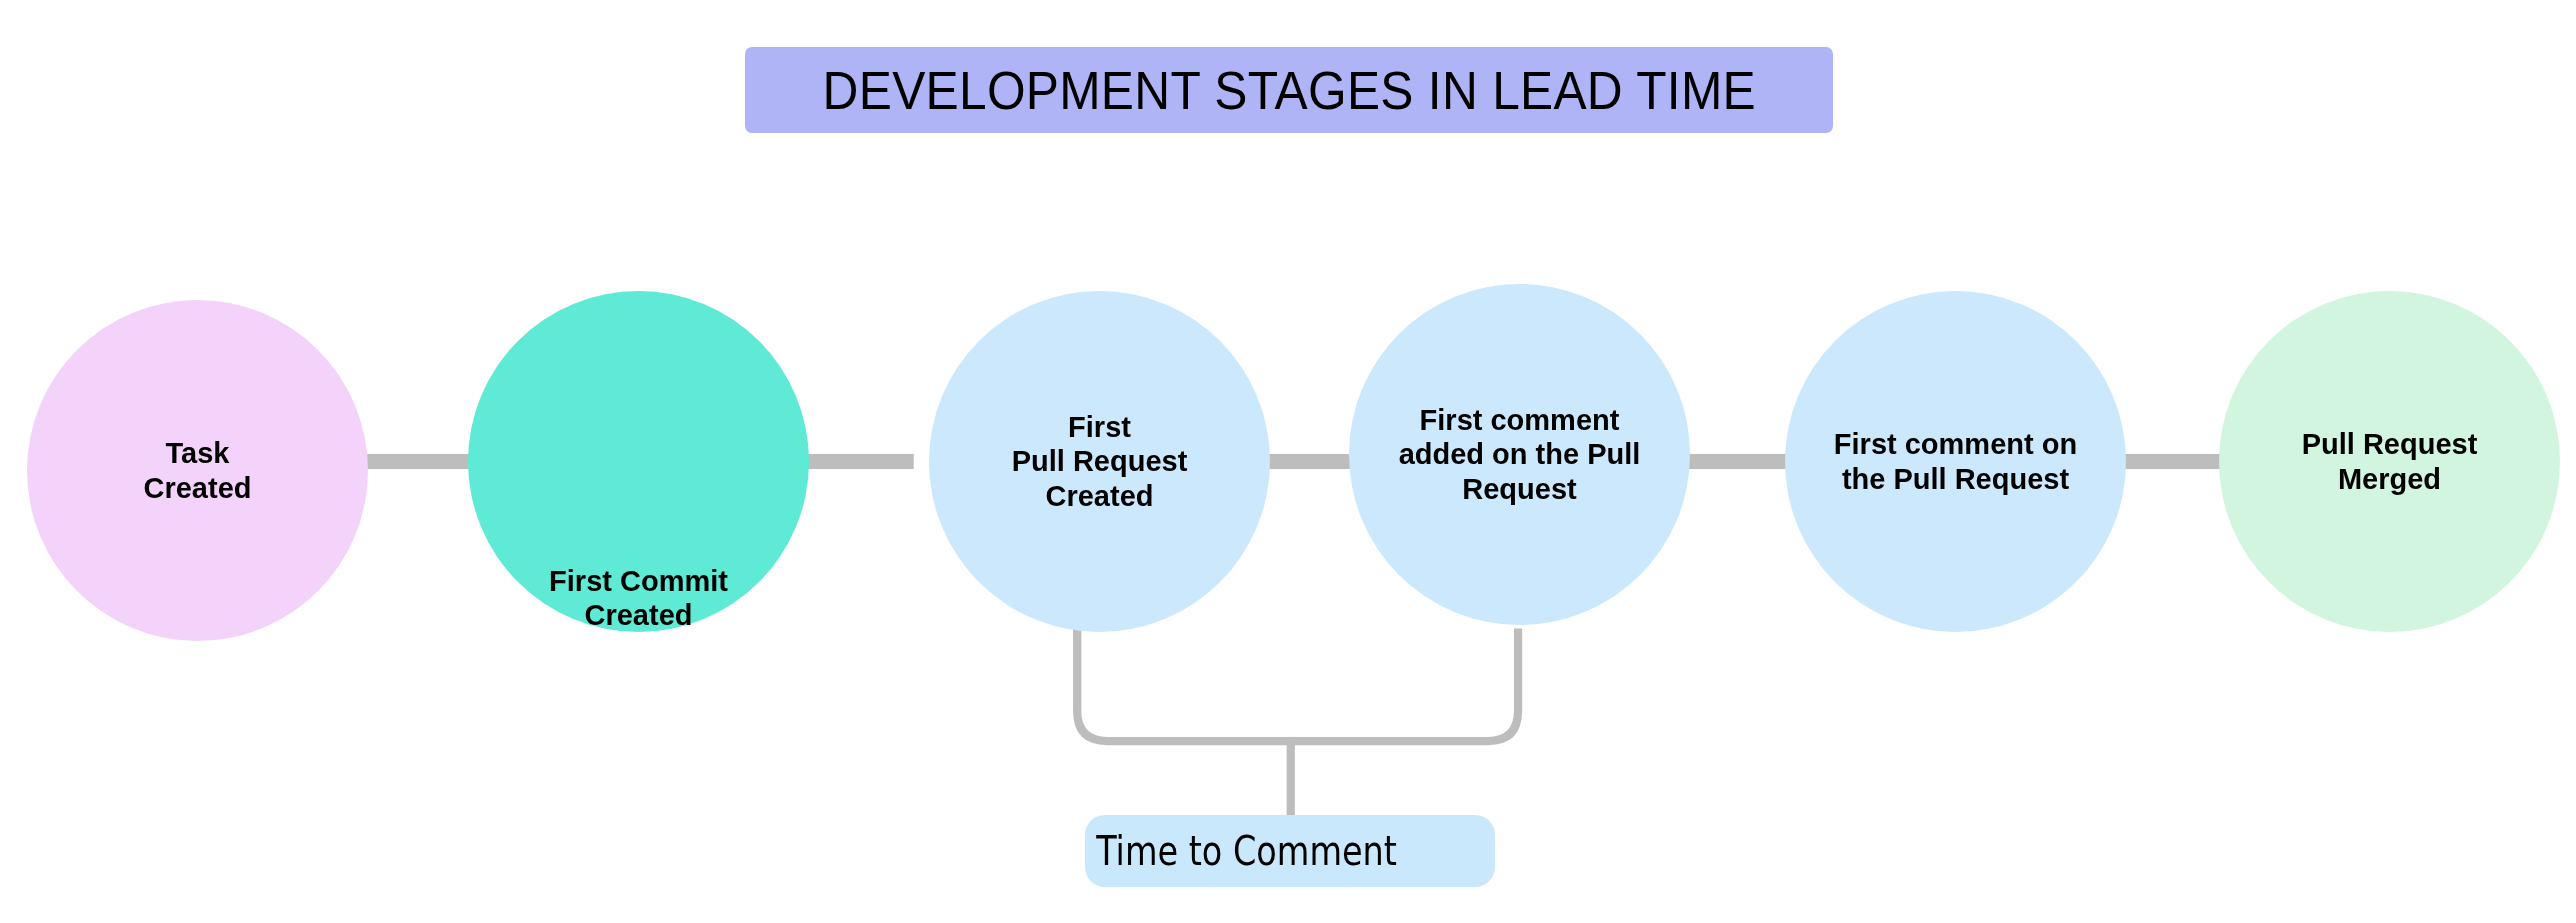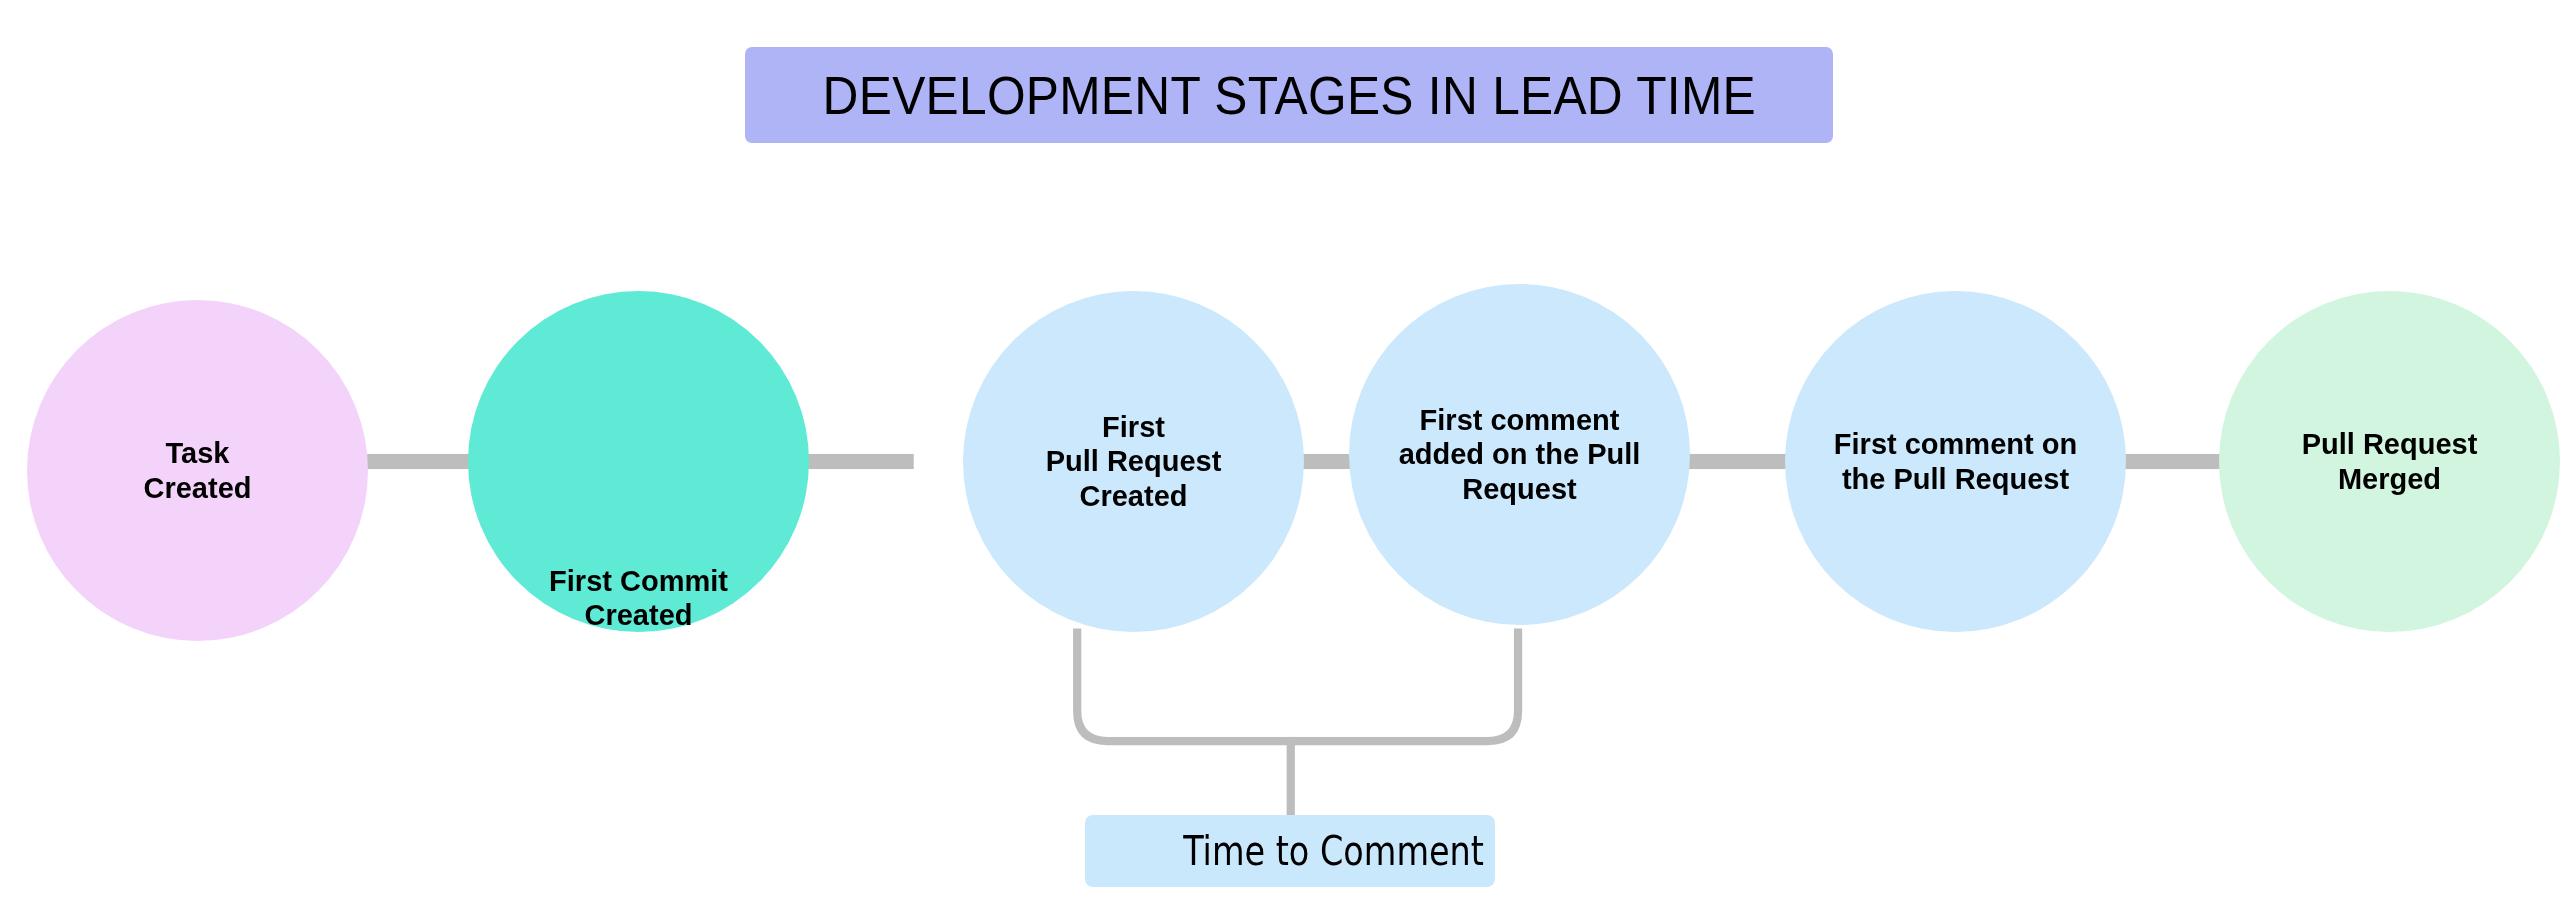--- a/index.html
+++ b/index.html
@@ -18,21 +18,21 @@
     background: #ffffff;
     overflow: hidden;
   }
 
   
   #title-banner {
     position: absolute;
     left: 745px;
     top: 47px;
     width: 1088px;
-    height: 96px;
+    height: 86px;
     background: #AEB4F5;
     border-radius: 6.9px;
     display: flex;
     align-items: center;
     justify-content: center;
     box-sizing: border-box;
   }
   #title-text {
     font-family: "Liberation Sans Narrow", "Liberation Sans", sans-serif;
     font-size: 54px;
@@ -77,24 +77,24 @@
   }
 
   
   #annotation-box {
     position: absolute;
     left: 1085px;
     top: 815px;
     width: 410px;
     height: 72px;
     background: #CAE8FC;
-    border-radius: 8px;
+    border-radius: 20px;
     display: flex;
     align-items: center;
-    justify-content: flex-end;
+    justify-content: flex-start;
     box-sizing: border-box;
   }
   #annotation-text {
     font-family: "DejaVu Sans Condensed", "Liberation Sans Narrow", "Liberation Sans", sans-serif;
     font-size: 40px;
     font-weight: 400;
     color: #000000;
     white-space: nowrap;
     line-height: 1;
     transform: scaleX(0.93);
@@ -130,21 +130,21 @@
   <div class="node" style="left: 27px; top: 300px; background: rgb(244, 211, 250);">
     <span class="node-label">Task
 Created</span>
   </div>
 
   <div class="node" style="left: 468px; top: 291px; background: #5eead4; align-items: flex-end;">
     <span class="node-label">First Commit
 Created</span>
   </div>
 
-  <div class="node" style="left: 963px; top: 291px; background: rgb(204, 232, 252);">
+  <div class="node" style="left: 929px; top: 291px; background: rgb(204, 232, 252);">
     <span class="node-label">First
 Pull Request
 Created</span>
   </div>
 
   <div class="node" style="left: 1349px; top: 284px; background: rgb(204, 232, 252);">
     <span class="node-label">First comment
 added on the Pull
 Request</span>
   </div>

